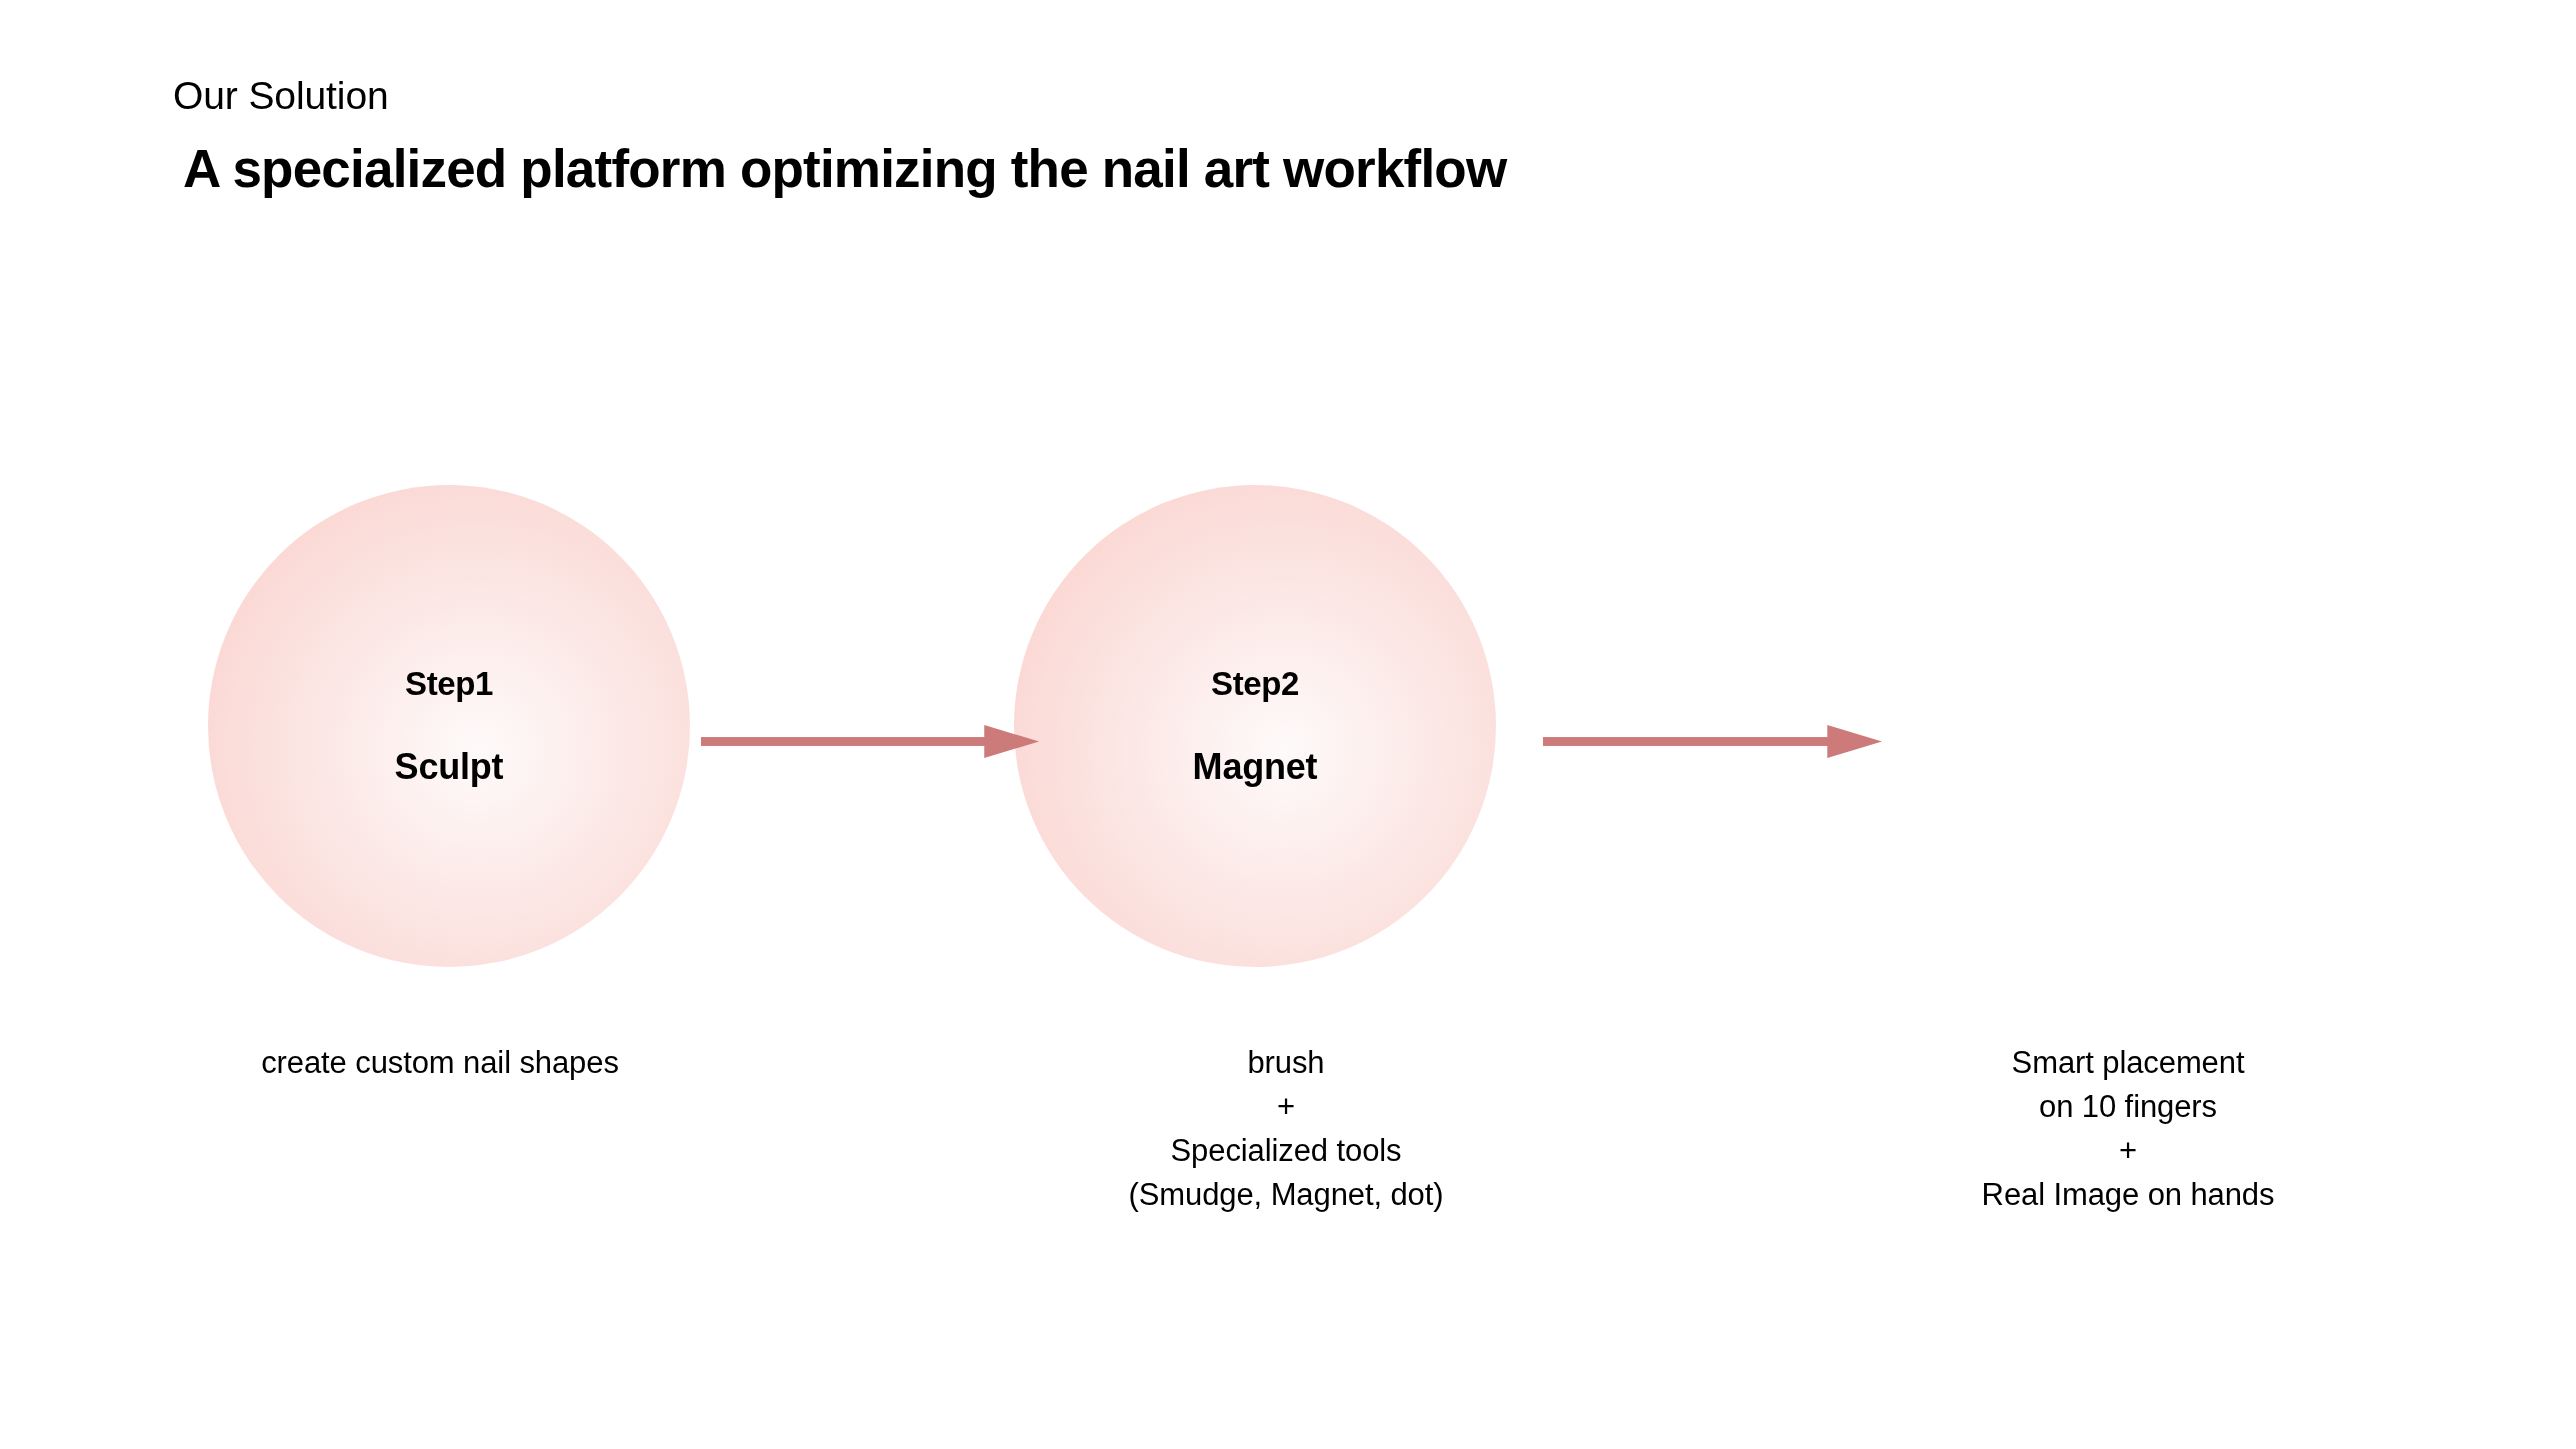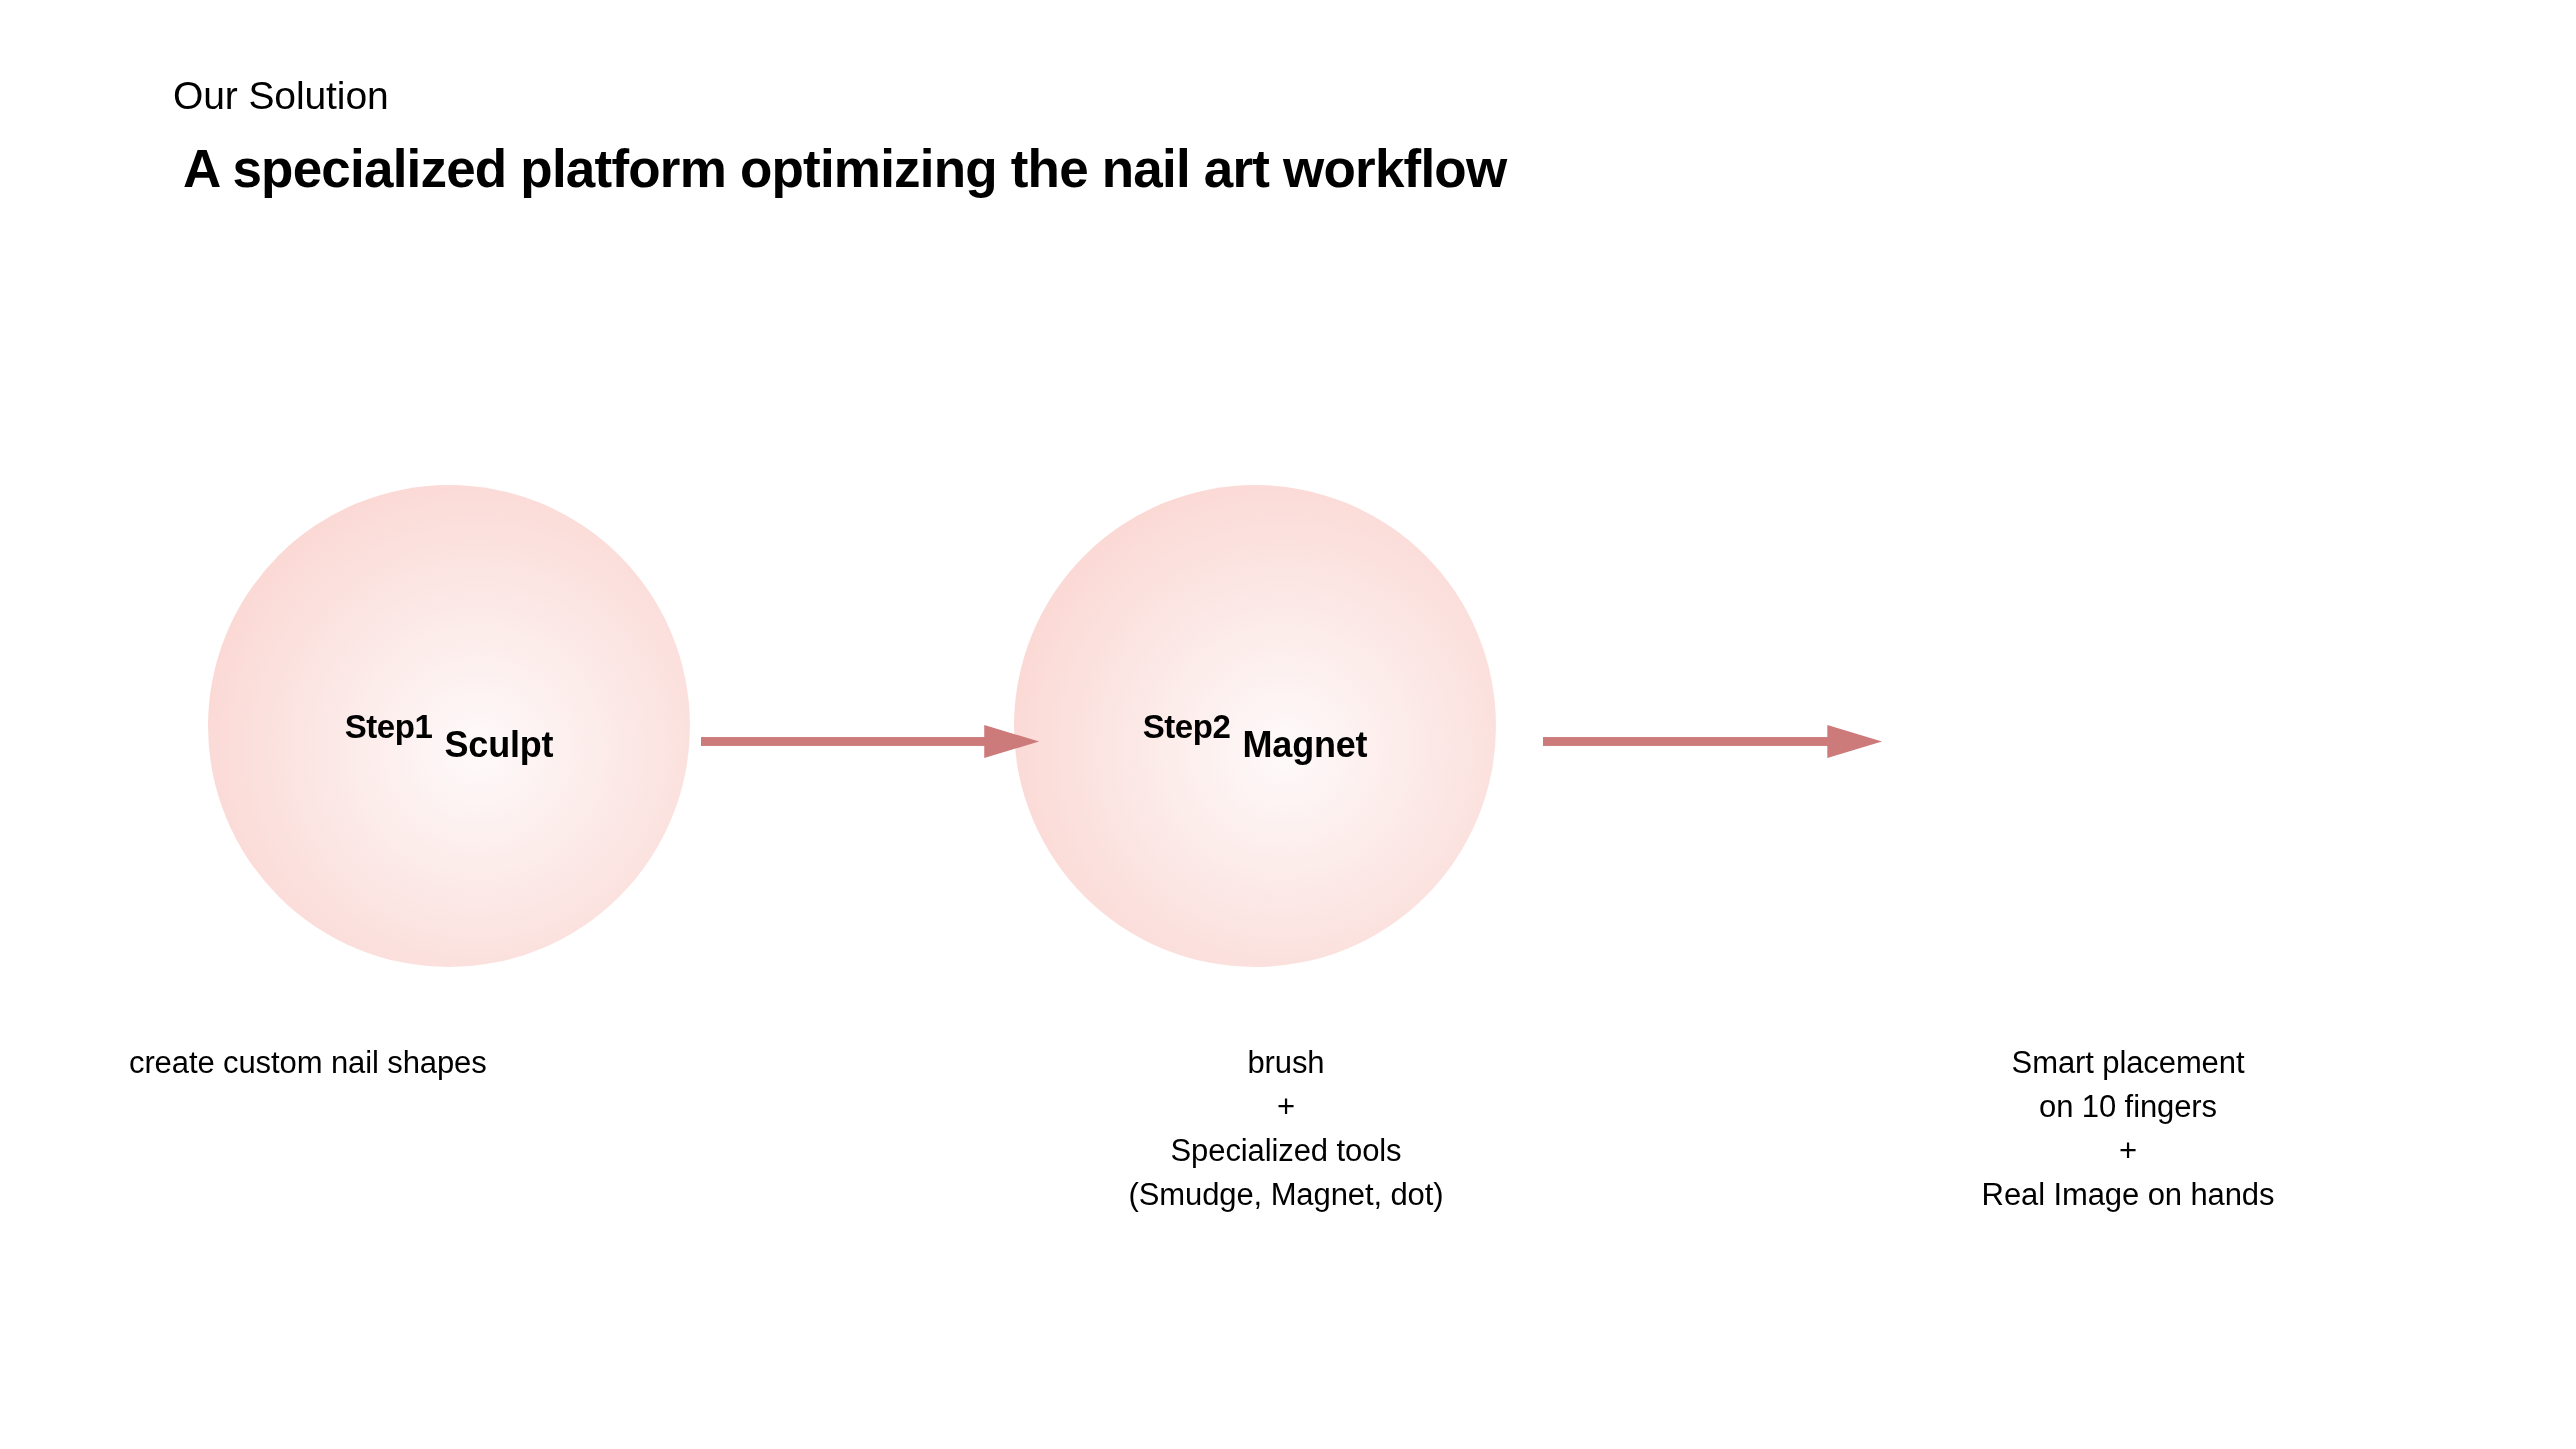--- a/index.html
+++ b/index.html
@@ -71,21 +71,21 @@
                 #fcebe9 34%,
                 #fbe1de 56%,
                 #fbd8d4 76%,
                 #fbd4d0 100%);
   }
 
   .bubble-text {
     position: absolute;
     inset: 0;
     display: flex;
-    flex-direction: row;
+    flex-direction: column;
     align-items: center;
     justify-content: center;
     text-align: center;
     gap: 12px;
   }
   .step-title {
     font-size: 33px;
     font-weight: 700;
     line-height: 1.0;
     letter-spacing: -0.4px;
@@ -114,21 +114,21 @@
   .caption {
     position: absolute;
     text-align: center;
     font-size: 31px;
     font-weight: 400;
     line-height: 1.42;
     letter-spacing: -0.1px;
     color: #000000;
     white-space: pre-line;
   }
-  .caption.c1 { left: 129px;  top: 1041px; width: 640px; text-align: left; }
+  .caption.c1 { left: 120px;  top: 1041px; width: 640px; text-align: center; }
   .caption.c2 { left: 966px; top: 1041px; width: 640px; }
   .caption.c3 { left: 1808px; top: 1041px; width: 640px; }
 </style>
 </head>
 <body>
 
 <div class="header">
   <div class="eyebrow">Our Solution</div>
   <div class="headline">A specialized platform optimizing the nail art workflow</div>
 </div>

